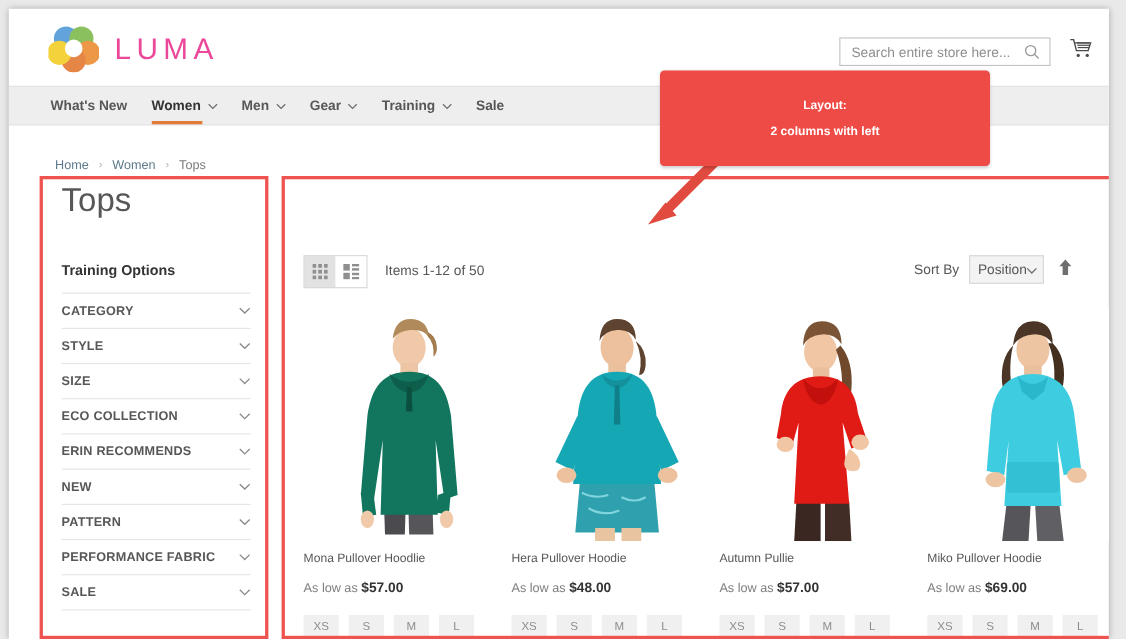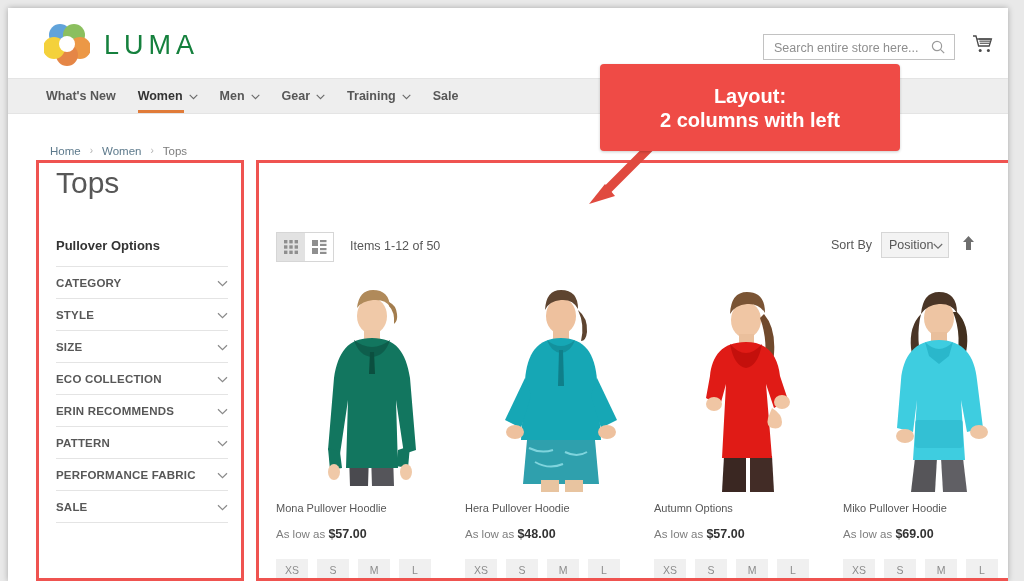--- a/index.html
+++ b/index.html
@@ -17,21 +17,21 @@
   }
   
   .header{
     position:relative;height:70px;background:#fff;
   }
   .logo{
     position:absolute;left:36px;top:14px;width:46px;height:44px;
   }
   .brand{
     position:absolute;left:96px;top:22px;
-    font-size:27px;letter-spacing:5px;color:#15803d;font-weight:400;
+    font-size:27px;letter-spacing:5px;color:#ec4899;font-weight:400;
   }
   .searchbox{
     position:absolute;right:53px;top:26px;width:192px;height:26px;
     border:1px solid #c2c2c2;background:#fff;box-sizing:border-box;
   }
   .searchbox input{
     border:0;outline:0;width:150px;height:24px;margin:0 0 0 8px;
     font-family:"Liberation Sans", sans-serif;font-size:12.5px;color:#7d7d7d;
     background:transparent;
   }
@@ -102,21 +102,21 @@
     display:flex;align-items:center;justify-content:center;
     font-size:10.5px;color:#8c8c8c;cursor:pointer;
   }
   
   .callout{
     position:absolute;left:600px;top:64px;width:300px;height:87px;
     background:#ef4b46;border-radius:4px;z-index:40;
     display:flex;flex-direction:column;align-items:center;justify-content:center;
     box-shadow:0 1px 3px rgba(0,0,0,.2);
   }
-  .callout div{color:#fff;font-size:20px;font-weight:bold;line-height:24px;}
+  .callout div{color:#fff;font-size:11px;font-weight:bold;line-height:24px;}
   .arrow{position:absolute;left:575px;top:140px;z-index:39;}
 </style>
 </head>
 <body>
 
 <div class="page">
 
   <div class="header">
 
     <div class="logo">
@@ -202,21 +202,21 @@
   <div class="crumbs">
     <a href="#">Home</a>
     <span class="sep">›</span>
     <a href="#">Women</a>
     <span class="sep">›</span>
     <span class="cur">Tops</span>
   </div>
 
   <div class="sidebar">
     <div class="cat-title">Tops</div>
-    <div class="shop-opts">Pullover Options</div>
+    <div class="shop-opts">Training Options</div>
 
     <div class="filter">
       <span>CATEGORY</span>
       <span>
         <svg width="11" height="7" viewBox="0 0 11 7">
             <path d="M1 1.2 5.5 5.6 10 1.2" fill="none" stroke="#8a8a8a" stroke-width="1.2"></path>
           </svg>
       </span>
     </div>
     <div class="filter">
@@ -238,20 +238,28 @@
     <div class="filter">
       <span>ECO COLLECTION</span>
       <span>
         <svg width="11" height="7" viewBox="0 0 11 7">
             <path d="M1 1.2 5.5 5.6 10 1.2" fill="none" stroke="#8a8a8a" stroke-width="1.2"></path>
           </svg>
       </span>
     </div>
     <div class="filter">
       <span>ERIN RECOMMENDS</span>
+      <span>
+        <svg width="11" height="7" viewBox="0 0 11 7">
+            <path d="M1 1.2 5.5 5.6 10 1.2" fill="none" stroke="#8a8a8a" stroke-width="1.2"></path>
+          </svg>
+      </span>
+    </div>
+    <div class="filter">
+      <span>NEW</span>
       <span>
         <svg width="11" height="7" viewBox="0 0 11 7">
             <path d="M1 1.2 5.5 5.6 10 1.2" fill="none" stroke="#8a8a8a" stroke-width="1.2"></path>
           </svg>
       </span>
     </div>
     <div class="filter">
       <span>PATTERN</span>
       <span>
         <svg width="11" height="7" viewBox="0 0 11 7">
@@ -406,21 +414,21 @@
           <path d="M76 34 q1-22 17-22 q18 0 18 21 q-6-10-18-9 q-12 1-17 10z" fill="#7a5434"></path>
           <path d="M110 34 q12 14 10 40 q-2 22-12 26 q8-36-2-62z" fill="#70492c"></path>
           <rect x="85" y="54" width="15" height="10" fill="#eabf9c"></rect>
           <path d="M92 62 C 68 62 58 76 56 96 L 52 118 L 66 126 L 72 104 L 68 178 h50 l-6-74 l8 24 l14-8 l-8-24 C 124 76 114 62 92 62 Z" fill="#e01b16"></path>
           <path d="M76 64 q16 18 32 0 q-4 22-16 24 q-12-2-16-24z" fill="#c4100c"></path>
           <ellipse cx="60" cy="124" rx="8" ry="7" fill="#f0c6a4"></ellipse>
           <ellipse cx="128" cy="122" rx="8" ry="7" fill="#f0c6a4"></ellipse>
           <path d="M118 128 q10 6 10 14 q0 8-10 6 q-6-2-4-10z" fill="#f0c6a4"></path>
         </svg>
       </div>
-      <div class="pname">Autumn Options</div>
+      <div class="pname">Autumn Pullie</div>
       <div class="pprice">
         <span>As low as</span>
         <b>$57.00</b>
       </div>
       <div class="sizes">
         <div class="sw">XS</div>
         <div class="sw">S</div>
         <div class="sw">M</div>
         <div class="sw">L</div>
       </div>

